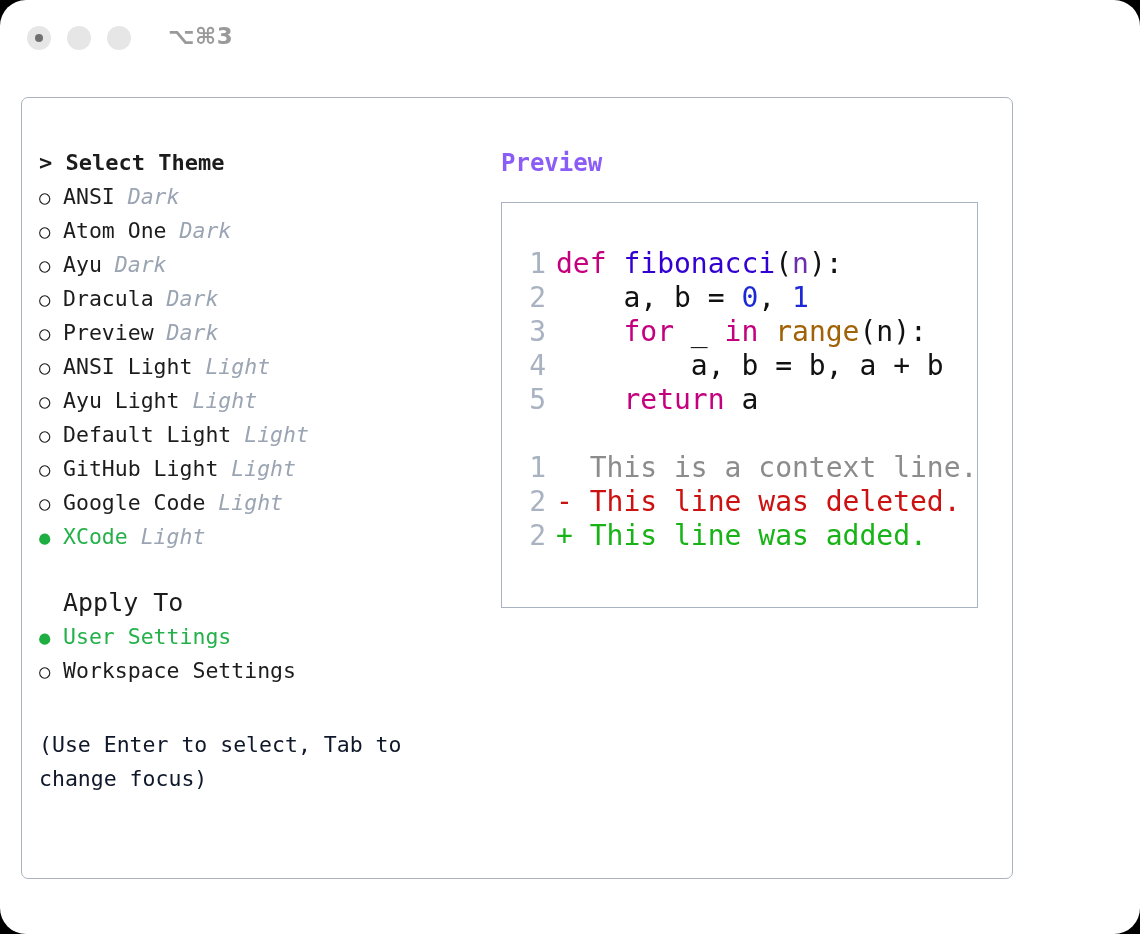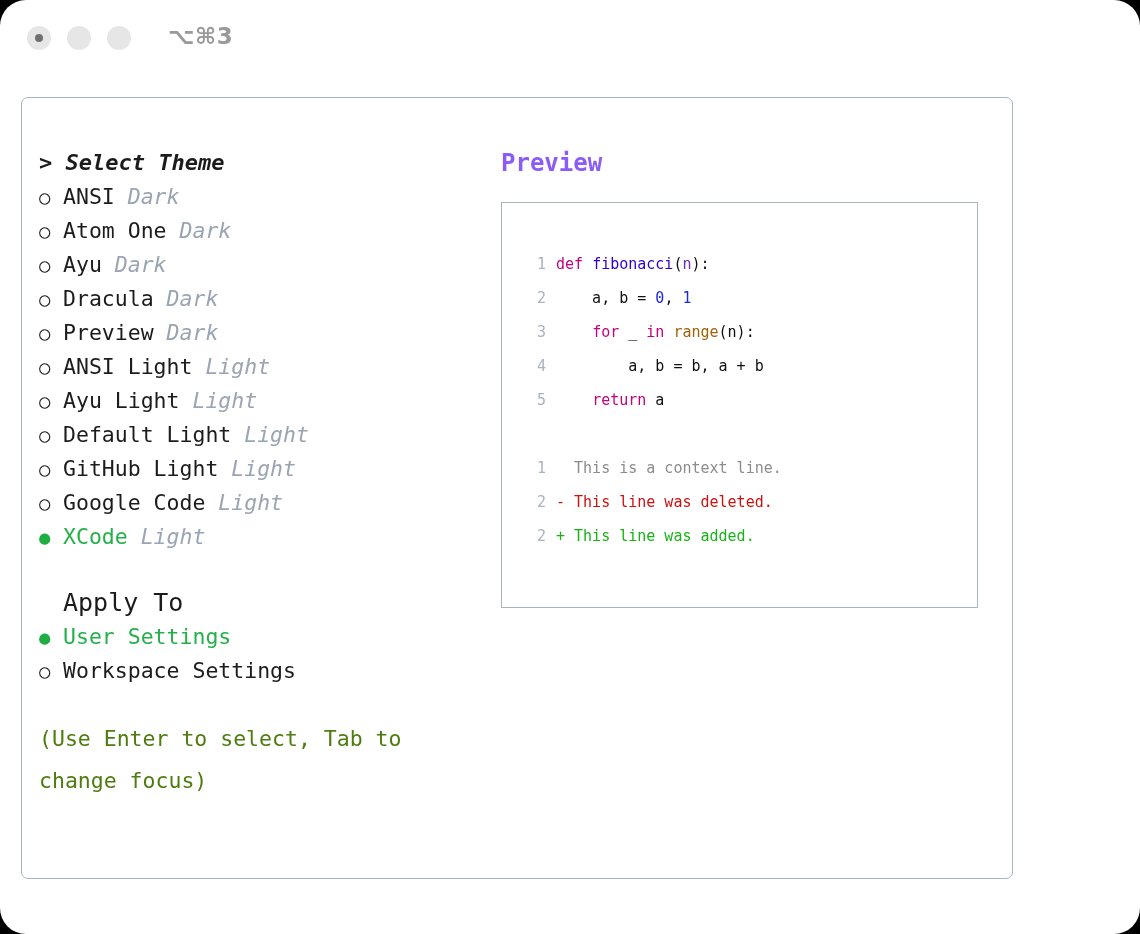--- a/index.html
+++ b/index.html
@@ -83,21 +83,20 @@
   .row {
     height: 34px;
     line-height: 34px;
     font-size: 21.5px;
     color: #1c1c1c;
     white-space: pre;
   }
   .row.header {
     font-weight: bold;
     font-size: 22px;
-    font-style: italic;
   }
   .marker {
     display: inline-block;
     width: 24px;
     font-size: 19px;
   }
   .marker.sel { color: #1fae41; font-size: 19px; }
   .label.sel { color: #24b14a; }
   .badge {
     color: #9aa4b2;
@@ -106,24 +105,24 @@
   .spacer-28 { height: 32px; }
   .group-title {
     height: 34px;
     line-height: 34px;
     font-size: 25px;
     color: #1c1c1c;
     padding-left: 24px;
     white-space: pre;
   }
   #hint {
-    margin-top: 30px;
+    margin-top: 40px;
     font-size: 21.5px;
-    line-height: 42px;
-    color: #4d7c0f;
+    line-height: 34px;
+    color: #0f172a;
     width: 410px;
   }
 
   
   #right-col {
     position: absolute;
     left: 479px;
     top: 48px;
     width: 490px;
   }
@@ -145,21 +144,21 @@
   }
   #code-area {
     position: absolute;
     left: 18px;
     top: 44px;
     width: 440px;
   }
   .cline {
     height: 34px;
     line-height: 34px;
-    font-size: 15px;
+    font-size: 28px;
     white-space: pre;
     color: #111111;
   }
   .lnum {
     display: inline-block;
     width: 26px;
     text-align: right;
     color: #a8b2c1;
     margin-right: 10px;
   }

